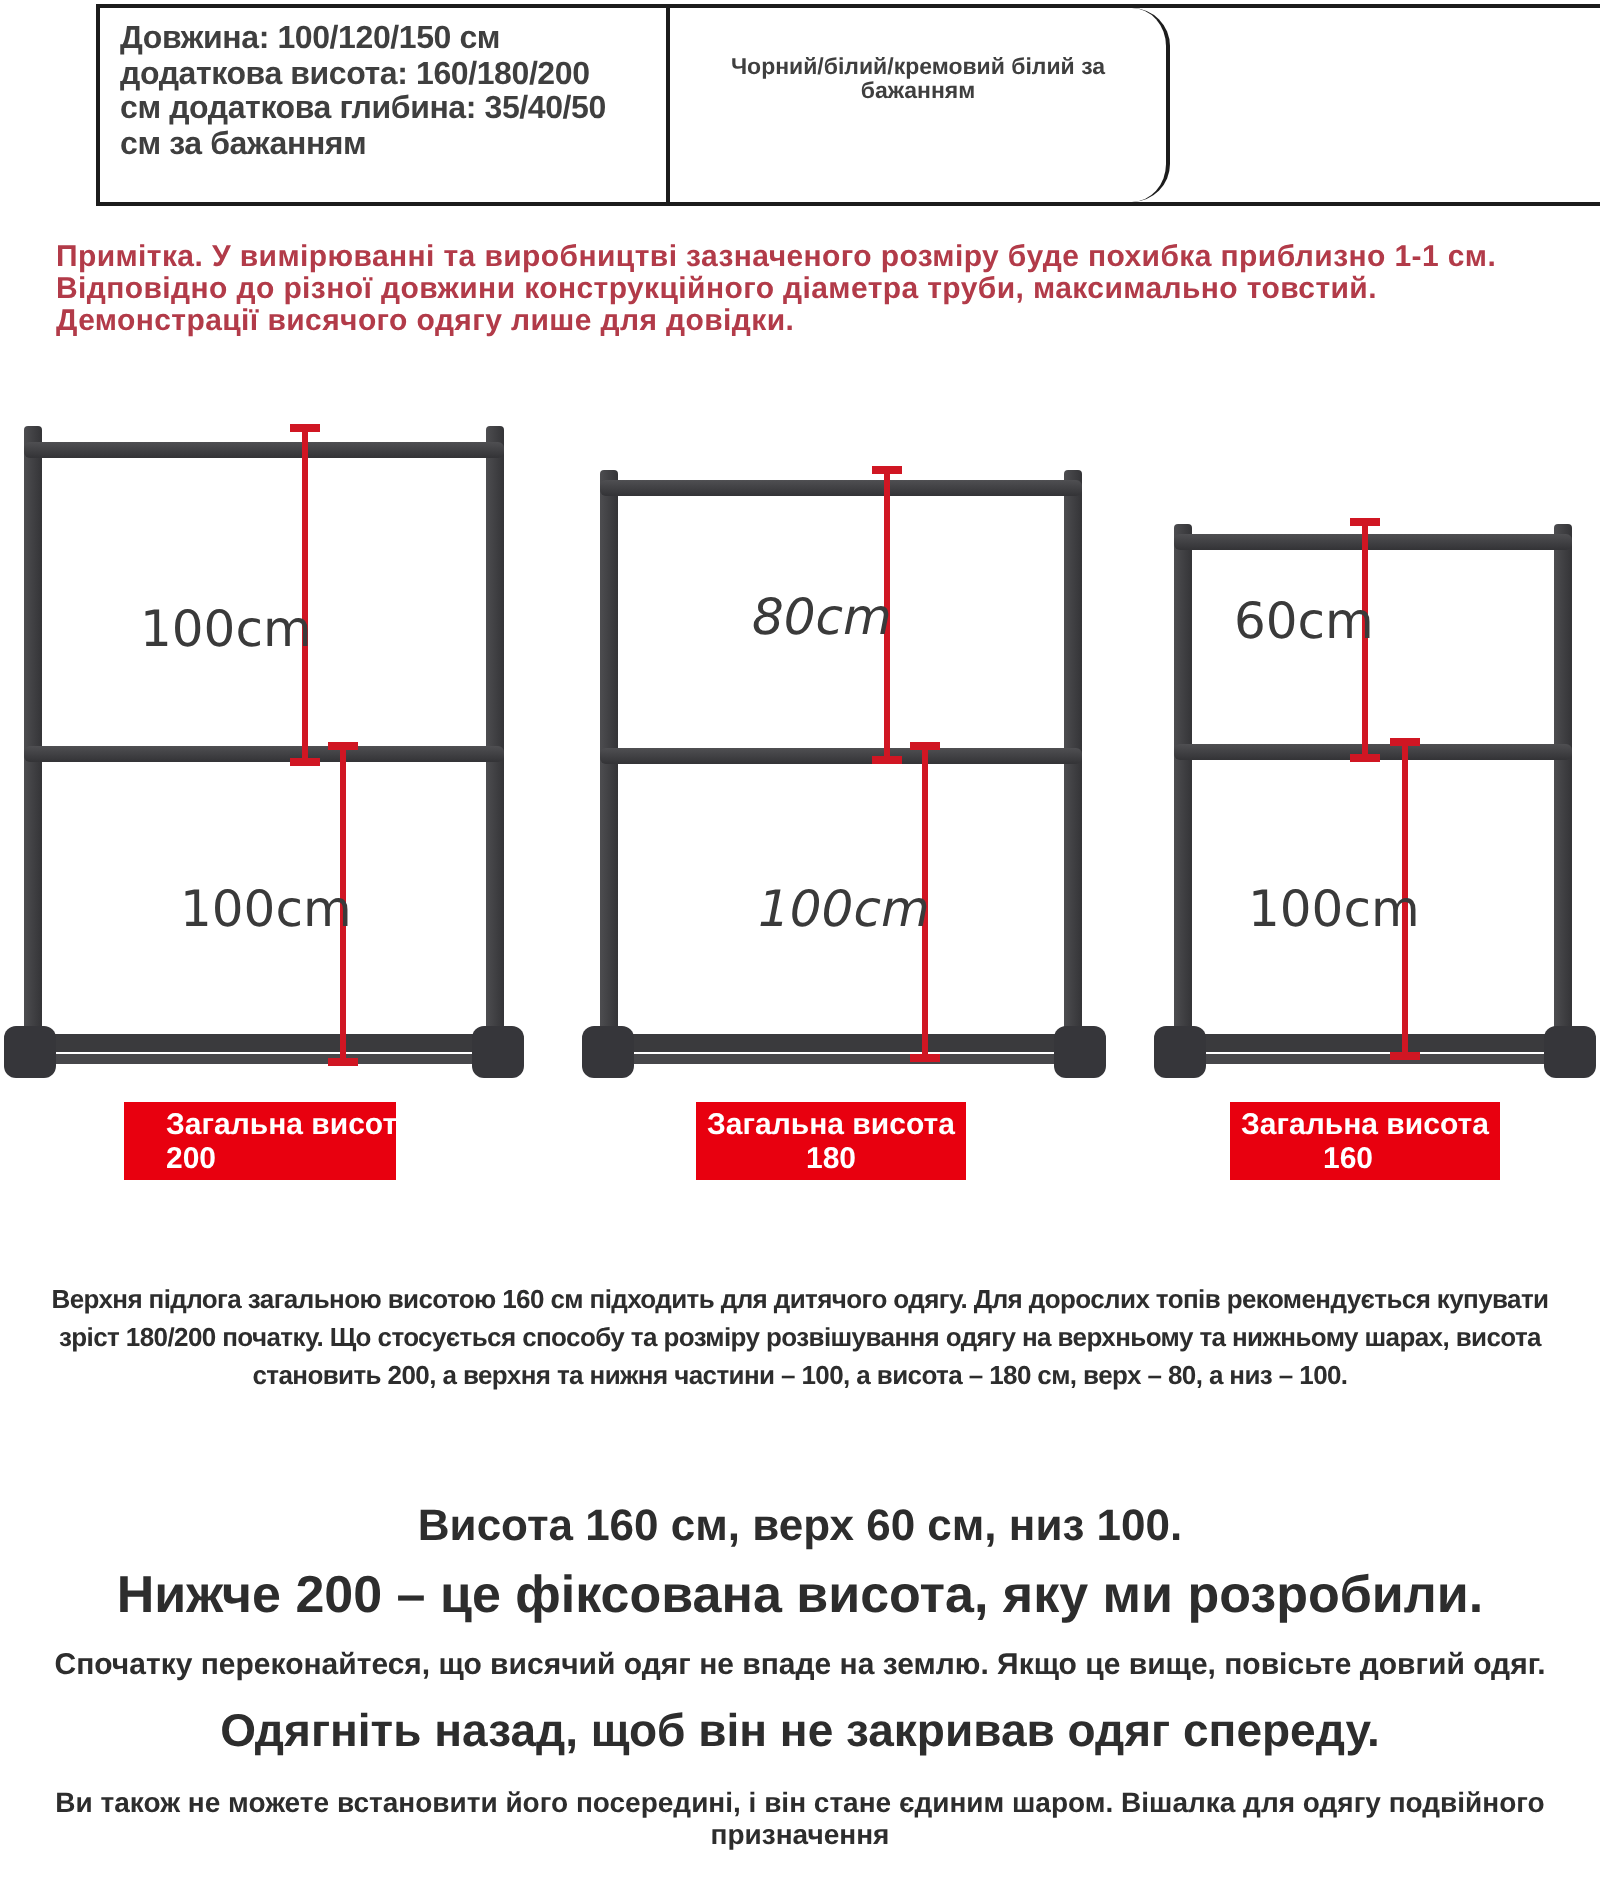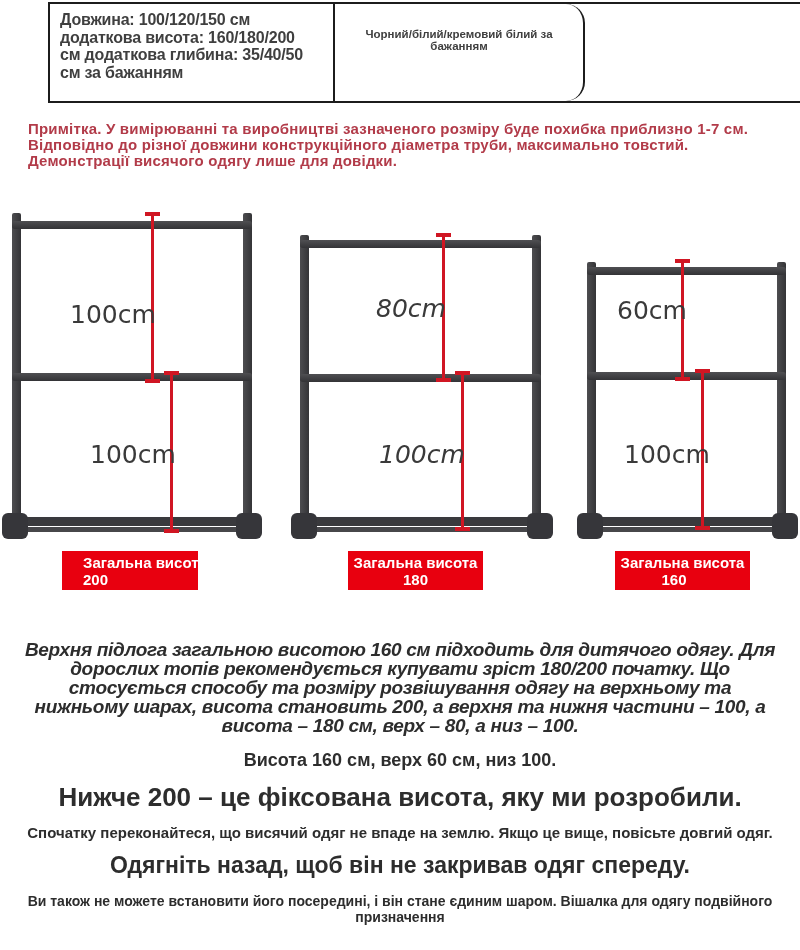--- a/index.html
+++ b/index.html
@@ -53,36 +53,36 @@
     font-weight:700; font-size:15px; line-height:17px; box-sizing:border-box; padding-top:3px;
   }
   .total-box div { white-space:nowrap; }
   .tb-left   { text-align:left;  padding-left:21px; }
   .tb-center { text-align:center; }
   .tb-right1 { text-align:center; }
   .tb-right2 { text-align:center; padding-right:17px; }
 
   
   .body-text { position:absolute; color:#2d2d2d; font-weight:700; text-align:center; }
-  .para-main   { left:20px;  top:640px; width:760px; font-size:19px; line-height:19px; letter-spacing:-0.3px;font-style:italic; }
-  .line-h160   { left:0;     top:750px; width:800px; font-size:18px; }
+  .para-main   { left:20px;  top:640px; width:760px; font-size:13px; line-height:19px; letter-spacing:-0.3px; }
+  .line-h160   { left:0;     top:750px; width:800px; font-size:22px; }
   .line-below  { left:0;     top:782px; width:800px; font-size:26px; }
   .line-ensure { left:0;     top:824px; width:800px; font-size:15px; }
   .line-back   { left:0;     top:852px; width:800px; font-size:23px; }
   .line-middle { left:0;     top:893px; width:800px; font-size:14px; }
 </style>
 </head>
 <body>
 
 <div class="spec-table">
   <div class="spec-cell spec-cell-1">Довжина: 100/120/150 см додаткова висота: 160/180/200 см додаткова глибина: 35/40/50 см за бажанням</div>
   <div class="spec-cell spec-cell-2">Чорний/білий/кремовий білий за бажанням</div>
 </div>
 
-<div class="note">Примітка. У вимірюванні та виробництві зазначеного розміру буде похибка приблизно 1-7 см. Відповідно до різної довжини конструкційного діаметра труби, максимально товстий. Демонстрації висячого одягу лише для довідки.</div>
+<div class="note">Примітка. У вимірюванні та виробництві зазначеного розміру буде похибка приблизно 1-1 см. Відповідно до різної довжини конструкційного діаметра труби, максимально товстий. Демонстрації висячого одягу лише для довідки.</div>
 
 <div class="rack" style="left:2px; width:262px; height:330px;">
   <div class="post" style="left:10px; top:1px;  height:315px;"></div>
   <div class="post" style="left:241px; top:1px; height:315px;"></div>
   <div class="hbar" style="left:10px; top:9px;   width:240px;"></div>
   <div class="hbar" style="left:10px; top:161px; width:240px;"></div>
   <div class="base-main" style="left:4px;  top:305px; width:252px;"></div>
   <div class="base-rail" style="left:12px; top:315px; width:236px;"></div>
   <div class="foot" style="left:0px;   top:301px;"></div>
   <div class="foot" style="left:234px; top:301px;"></div>

